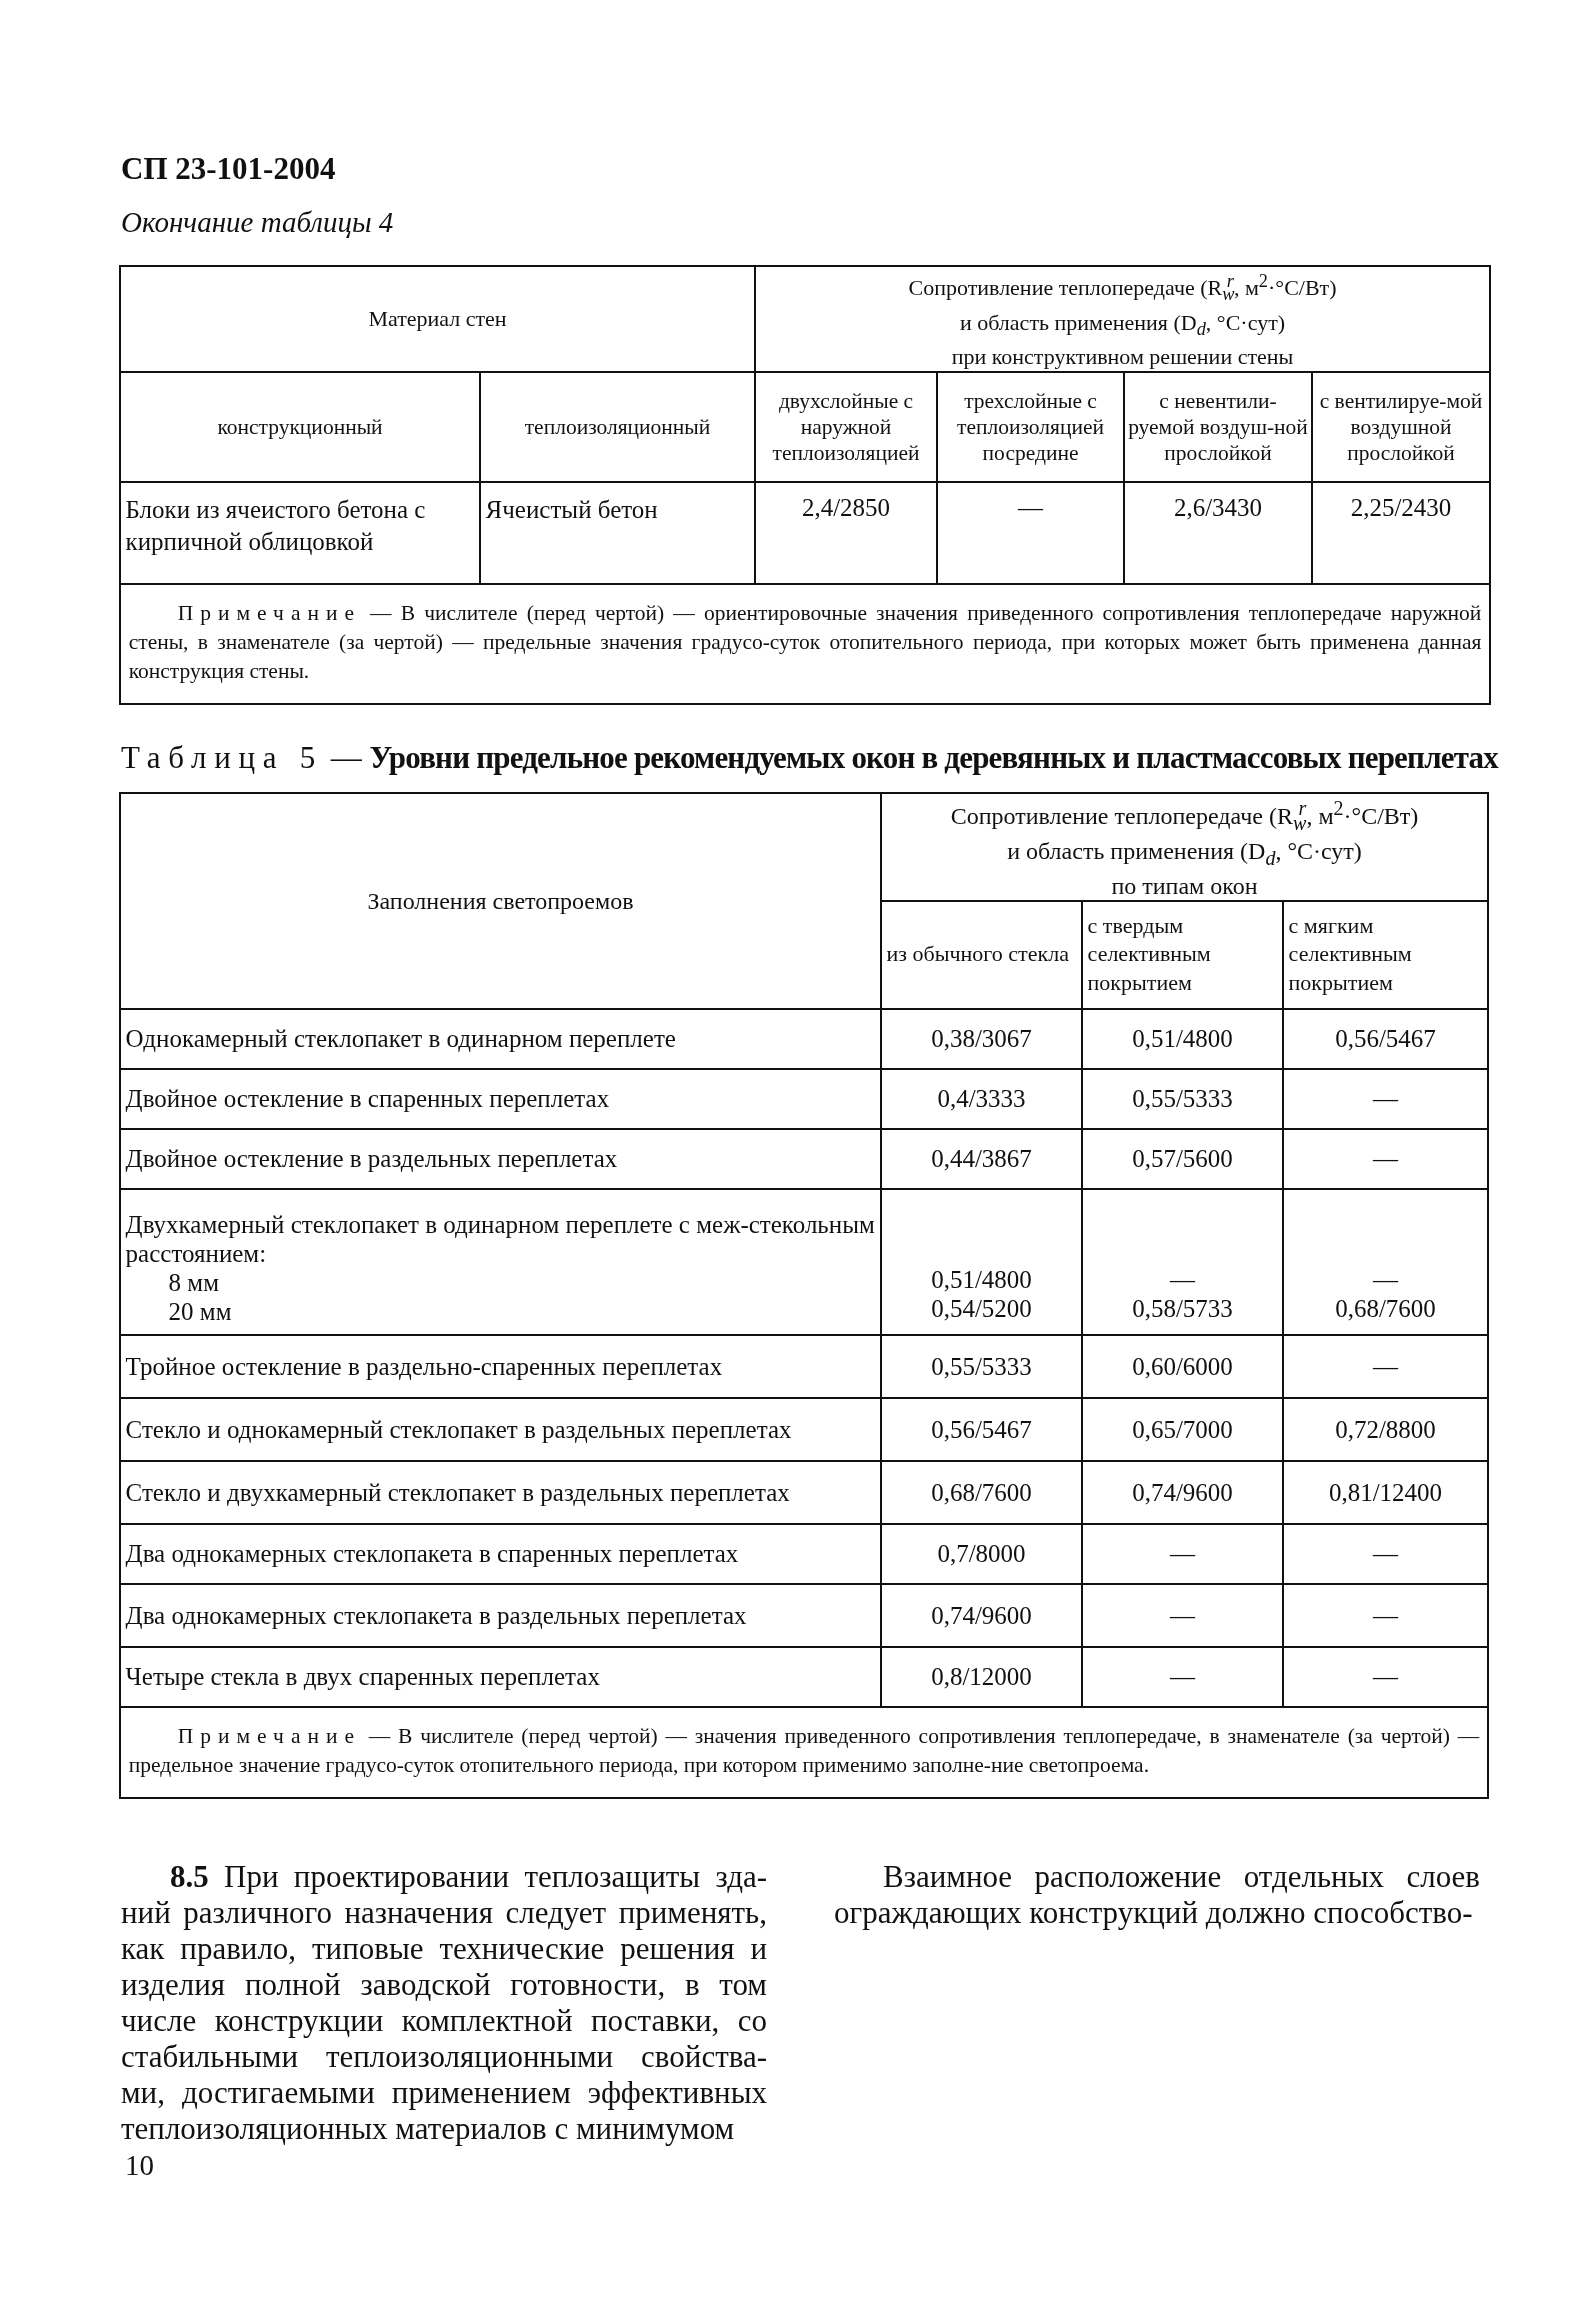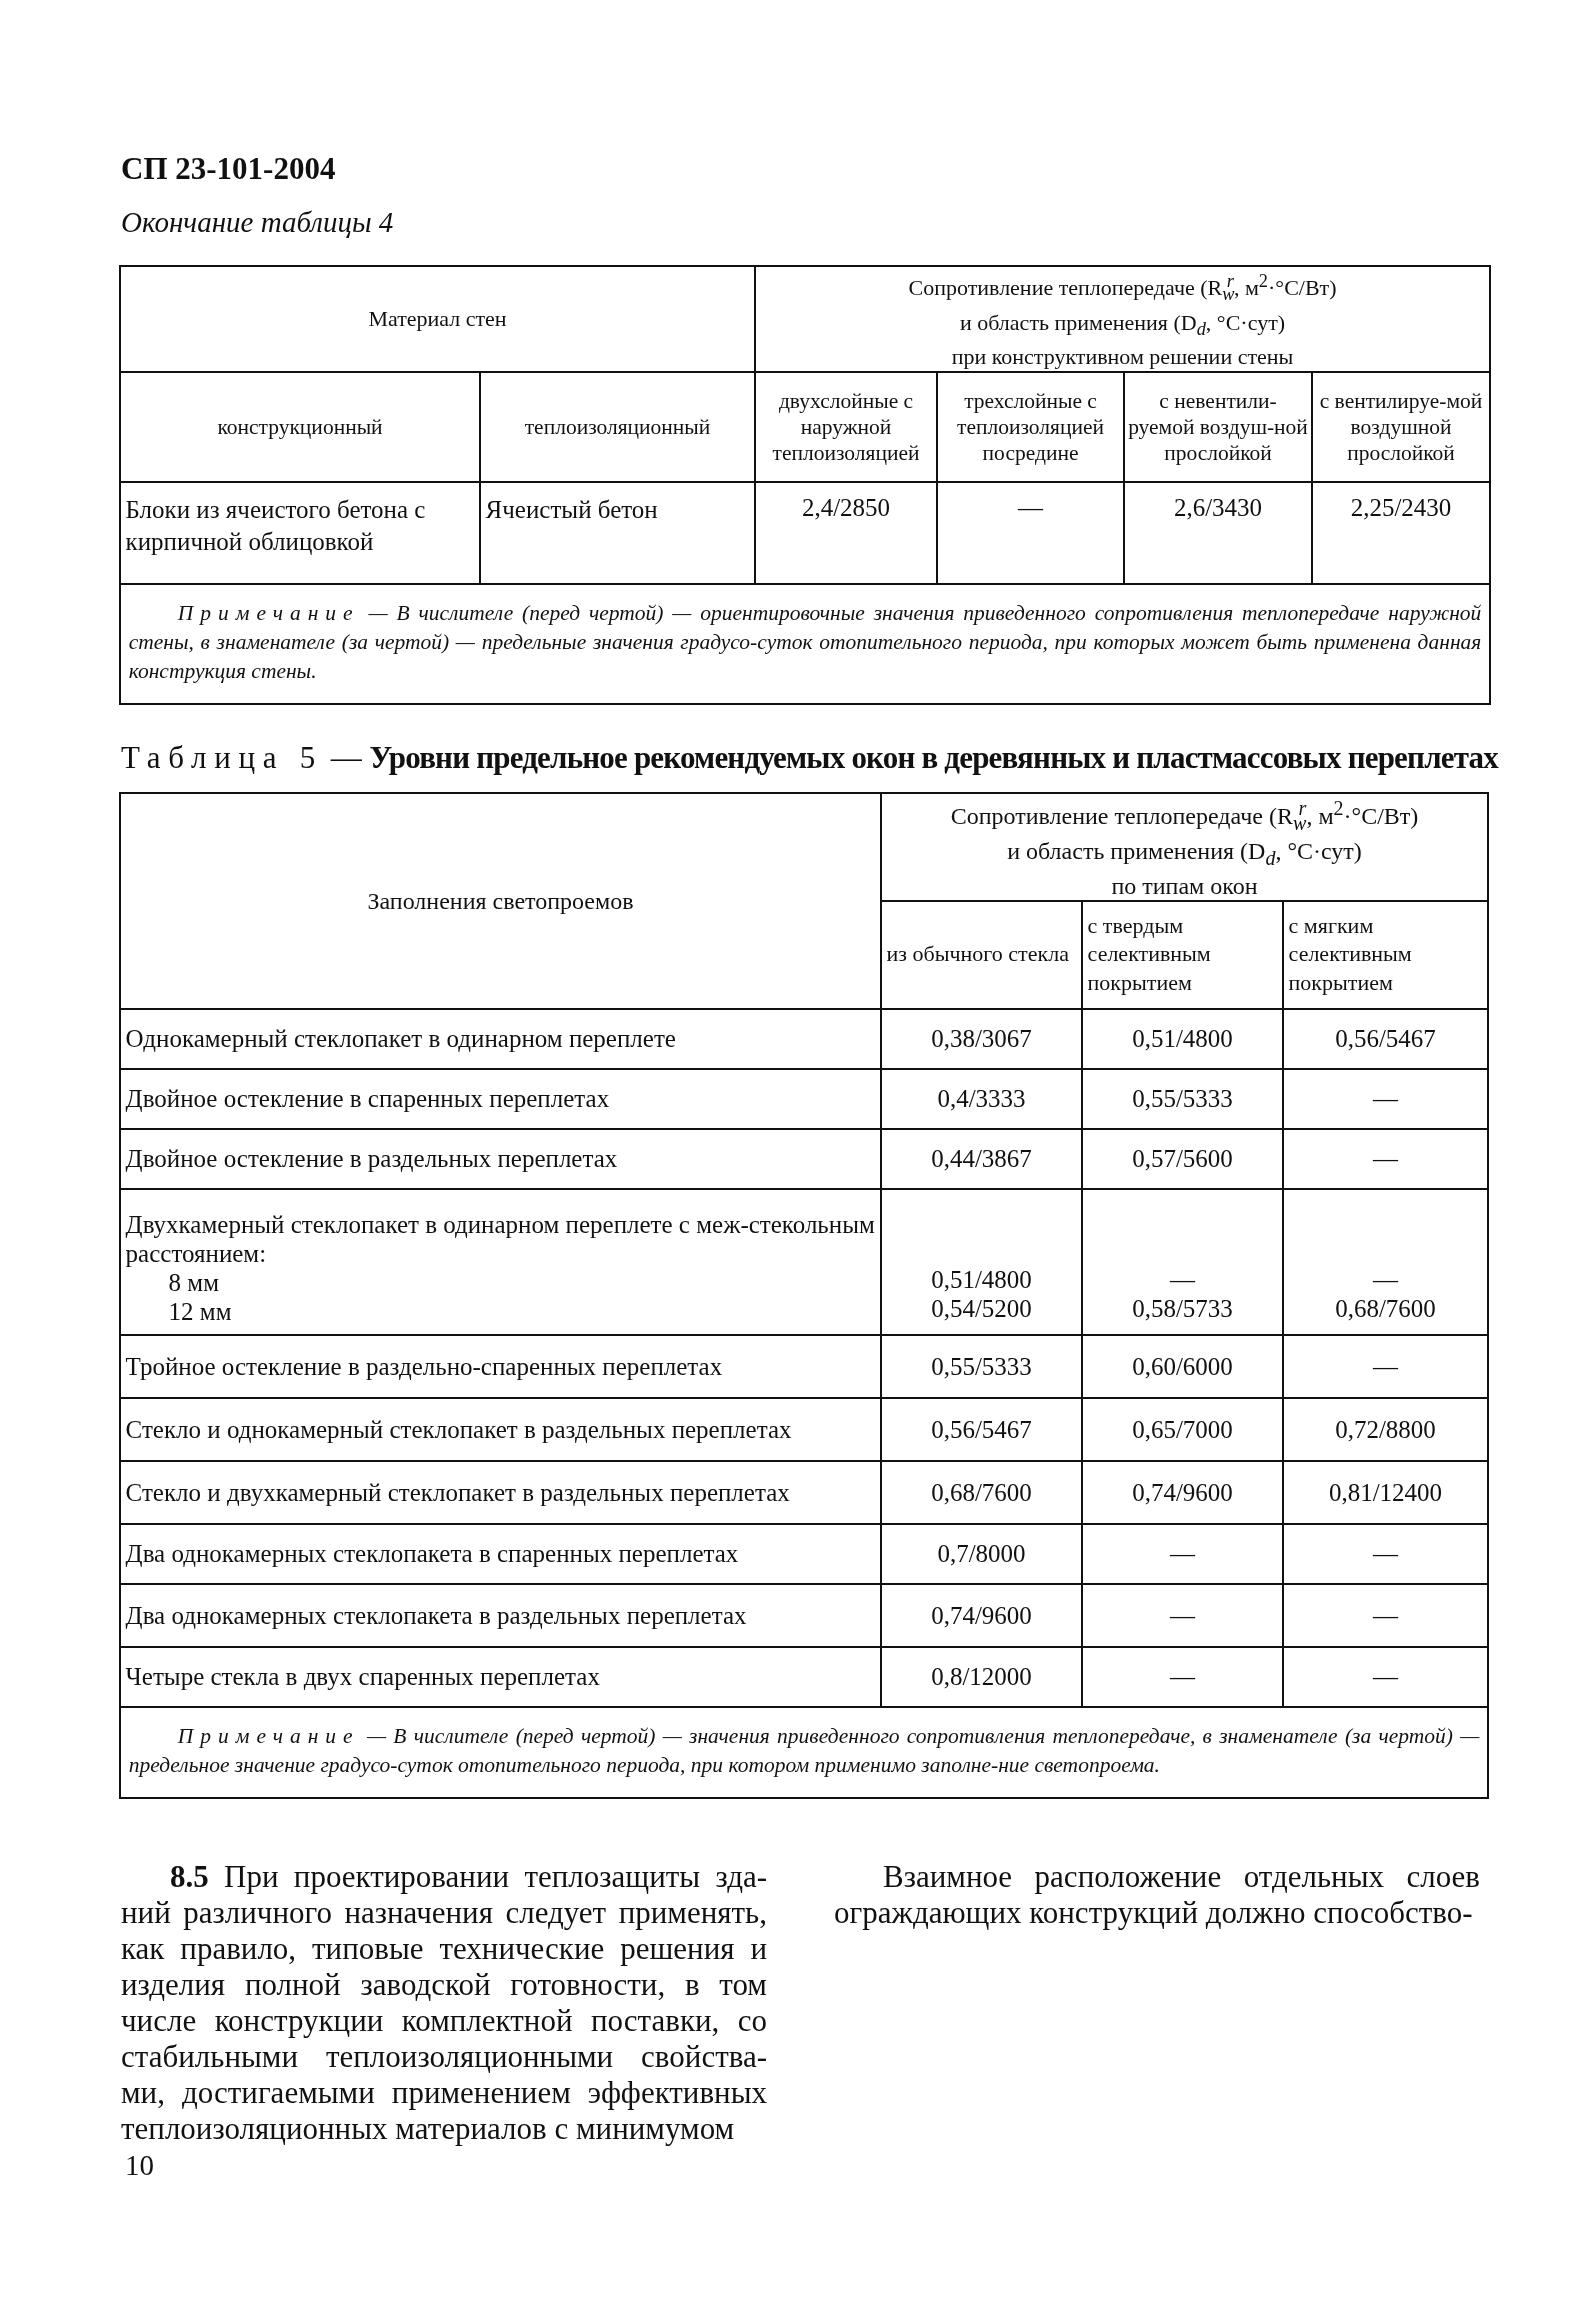--- a/index.html
+++ b/index.html
@@ -8,21 +8,21 @@
   .abs { position: absolute; }
   .doc-code { left: 121px; top: 151px; font-size: 31px; font-weight: bold; letter-spacing: 0px; }
   .caption { left: 121px; top: 206px; font-size: 29px; font-style: italic; }
   table { border-collapse: collapse; position: absolute; table-layout: fixed; }
   td, th { border: 2.3px solid #111; font-weight: normal; padding: 0 4.6px; }
   #t4 { left: 119px; top: 265px; width: 1369px; font-size: 22px; }
   #t4 .hdr { text-align: center; vertical-align: middle; line-height: 28px; }
   #t4 .sub { text-align: center; vertical-align: middle; line-height: 26px; font-size: 21.5px; padding: 0 1.5px; }
   #t4 .cell { vertical-align: top; padding-top: 10.8px; line-height: 32px; font-size: 25px; }
   #t4 .num { text-align: center; vertical-align: top; padding-top: 10.8px; font-size: 25px; }
-  .note { font-size: 21.5px; line-height: 29px; text-align: justify; padding: 14px 7.7px 17px 7.7px; font-style: italic; }
+  .note { font-size: 21.5px; line-height: 29px; text-align: justify; padding: 14px 7.7px 17px 7.7px; }
   .note .lbl { letter-spacing: 7px; }
   .tbl-title { left: 121px; top: 740px; font-size: 31px; white-space: nowrap; }
   .tbl-title .lbl { letter-spacing: 7.7px; margin-top: 48px; }
   .tbl-title .ttl { font-weight: bold; letter-spacing: -0.8px; }
   #t5 { left: 119px; top: 792px; width: 1369px; font-size: 24px; }
   #t5 .hdr { text-align: center; vertical-align: middle; line-height: 28px; }
   #t5 .sub { text-align: left; vertical-align: middle; line-height: 28.5px; font-size: 22px; }
   #t5 .cell { vertical-align: middle; line-height: 29px; font-size: 25px; padding-left: 4.6px; }
   #t5 .num { text-align: center; vertical-align: middle; font-size: 25px; line-height: 29px; }
   #t5 .bottom { vertical-align: bottom; padding-bottom: 10.8px; }
@@ -122,21 +122,21 @@
   <tr style="height:60px">
     <td class="cell">Двойное остекление в раздельных переплетах</td>
     <td class="num">0,44/3867</td>
     <td class="num">0,57/5600</td>
     <td class="num">—</td>
   </tr>
   <tr style="height:146px">
     <td class="cell" style="vertical-align:top;padding-top:20px">
       <span>Двухкамерный стеклопакет в одинарном переплете с меж-стекольным расстоянием:</span>
       <span class="indent">8 мм</span>
-      <span class="indent">12 мм</span>
+      <span class="indent">20 мм</span>
     </td>
     <td class="num bottom"><span>0,51/4800</span><br><span>0,54/5200</span></td>
     <td class="num bottom"><span>—</span><br><span>0,58/5733</span></td>
     <td class="num bottom"><span>—</span><br><span>0,68/7600</span></td>
   </tr>
   <tr style="height:63px">
     <td class="cell">Тройное остекление в раздельно-спаренных переплетах</td>
     <td class="num">0,55/5333</td>
     <td class="num">0,60/6000</td>
     <td class="num">—</td>

